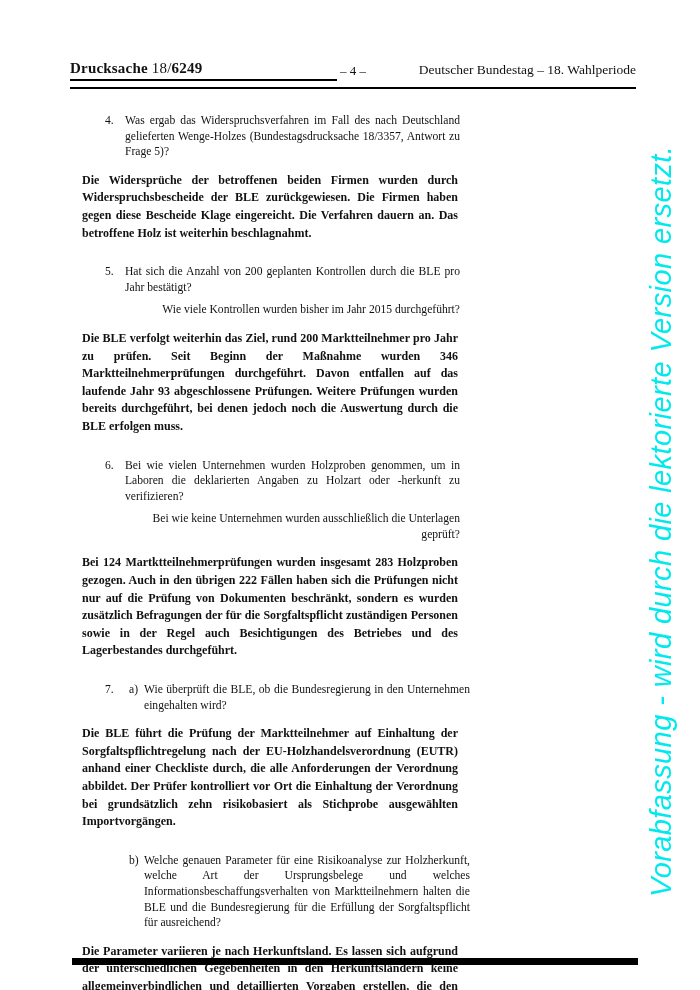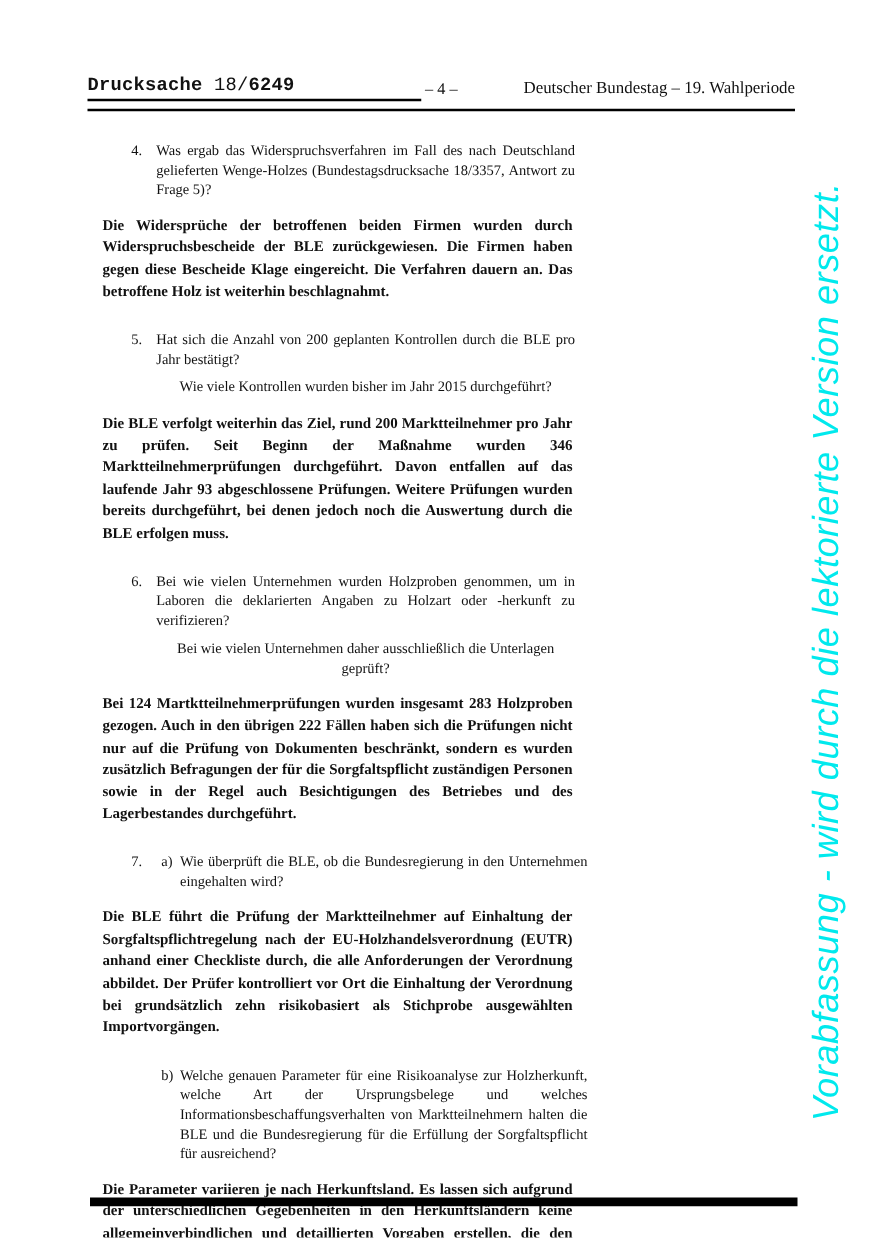--- a/index.html
+++ b/index.html
@@ -11,39 +11,39 @@
   .page{position:absolute;inset:0;}
 
   
   .header{
     position:absolute;left:70px;top:60px;width:566px;
     border-bottom:2px solid #000;padding-bottom:6px;
     display:flex;align-items:flex-end;
   }
   .h-left{
     width:267px;border-bottom:2px solid #000;padding-bottom:2px;
-    font-family:Liberation Mono, monospace;
+    font-family:Liberation Serif, serif;
     font-size:15px;font-weight:bold;letter-spacing:.2px;white-space:nowrap;
   }
   .h-left .num-prefix{font-weight:normal;}
   .h-center{
     position:absolute;left:0;right:0;bottom:8px;text-align:center;
     font-size:13px;
   }
   .h-right{margin-left:auto;font-size:13.5px;padding-bottom:3px;white-space:nowrap;}
 
   
   .content{position:absolute;left:70px;top:91px;width:400px;}
   .q{
     position:relative;padding-left:20px;
     margin:22px 10px 8px 35px;
     font-size:11.6px;line-height:15.6px;text-align:justify;
   }
   .q-num{position:absolute;left:0;top:0;}
-  .q-sub{margin-top:7px;text-align:center;}
+  .q-sub{margin-top:7px;text-align:right;}
   .sq{
     position:relative;padding-left:15px;
     margin:22px 0 8px 59px;
     font-size:11.6px;line-height:15.6px;text-align:justify;
   }
   .q + .sq{margin-top:7px;}
   .a{
     margin:12px;font-size:12px;line-height:17.6px;text-align:justify;font-weight:bold;
   }
 
@@ -65,42 +65,42 @@
 <body>
 
 <div class="page">
 
   <div class="header">
     <div class="h-left">
       <span>Drucksache</span>
       <span class="num-prefix">18/</span><span>6249</span>
     </div>
     <div class="h-center">– 4 –</div>
-    <div class="h-right">Deutscher Bundestag – 19. Wahlperiode</div>
+    <div class="h-right">Deutscher Bundestag – 18. Wahlperiode</div>
   </div>
 
   <main class="content">
 
     <div class="q">
       <span class="q-num">4.</span>
       <span>Was ergab das Widerspruchsverfahren im Fall des nach Deutschland gelieferten Wenge-Holzes (Bundestagsdrucksache 18/3357, Antwort zu Frage 5)?</span>
     </div>
     <p class="a">Die Widersprüche der betroffenen beiden Firmen wurden durch Widerspruchsbescheide der BLE zurückgewiesen. Die Firmen haben gegen diese Bescheide Klage eingereicht. Die Verfahren dauern an. Das betroffene Holz ist weiterhin beschlagnahmt.</p>
 
     <div class="q">
       <span class="q-num">5.</span>
       <span>Hat sich die Anzahl von 200 geplanten Kontrollen durch die BLE pro Jahr bestätigt?</span>
       <div class="q-sub">Wie viele Kontrollen wurden bisher im Jahr 2015 durchgeführt?</div>
     </div>
     <p class="a">Die BLE verfolgt weiterhin das Ziel, rund 200 Marktteilnehmer pro Jahr zu prüfen. Seit Beginn der Maßnahme wurden 346 Marktteilnehmerprüfungen durchgeführt. Davon entfallen auf das laufende Jahr 93 abgeschlossene Prüfungen. Weitere Prüfungen wurden bereits durchgeführt, bei denen jedoch noch die Auswertung durch die BLE erfolgen muss.</p>
 
     <div class="q">
       <span class="q-num">6.</span>
       <span>Bei wie vielen Unternehmen wurden Holzproben genommen, um in Laboren die deklarierten Angaben zu Holzart oder -herkunft zu verifizieren?</span>
-      <div class="q-sub">Bei wie vielen Unternehmen daher ausschließlich die Unterlagen geprüft?</div>
+      <div class="q-sub">Bei wie keine Unternehmen wurden ausschließlich die Unterlagen geprüft?</div>
     </div>
     <p class="a">Bei 124 Martktteilnehmerprüfungen wurden insgesamt 283 Holzproben gezogen. Auch in den übrigen 222 Fällen haben sich die Prüfungen nicht nur auf die Prüfung von Dokumenten beschränkt, sondern es wurden zusätzlich Befragungen der für die Sorgfaltspflicht zuständigen Personen sowie in der Regel auch Besichtigungen des Betriebes und des Lagerbestandes durchgeführt.</p>
 
     <div class="q">
       <span class="q-num">7.</span>
     </div>
     <div class="sq">
       <span class="q-num">a)</span>
       <span>Wie überprüft die BLE, ob die Bundesregierung in den Unternehmen eingehalten wird?</span>
     </div>

